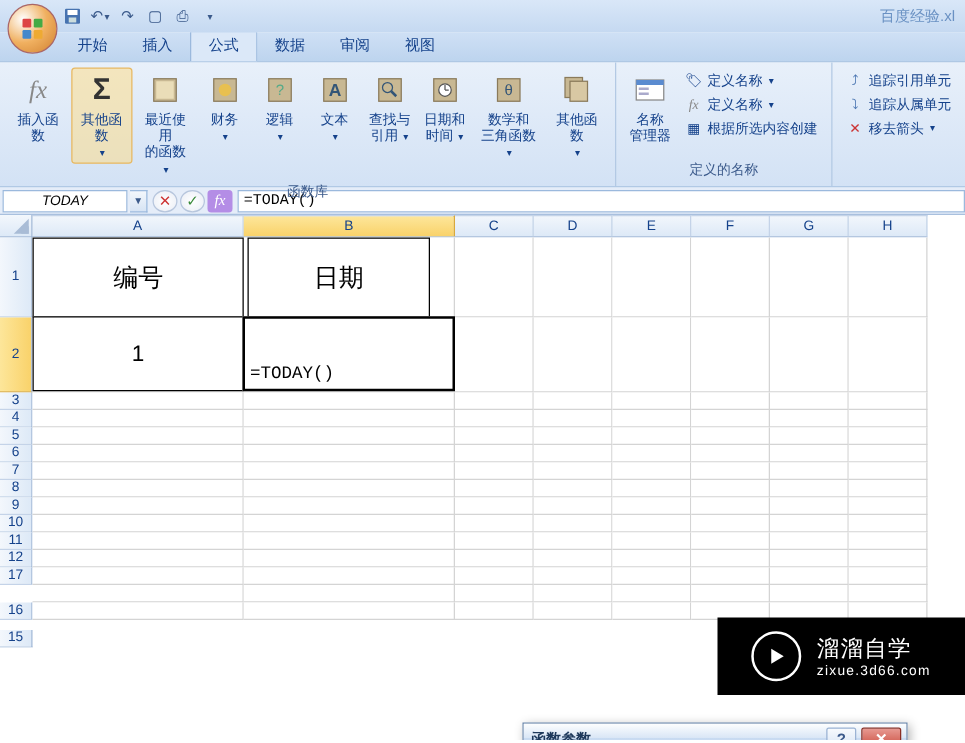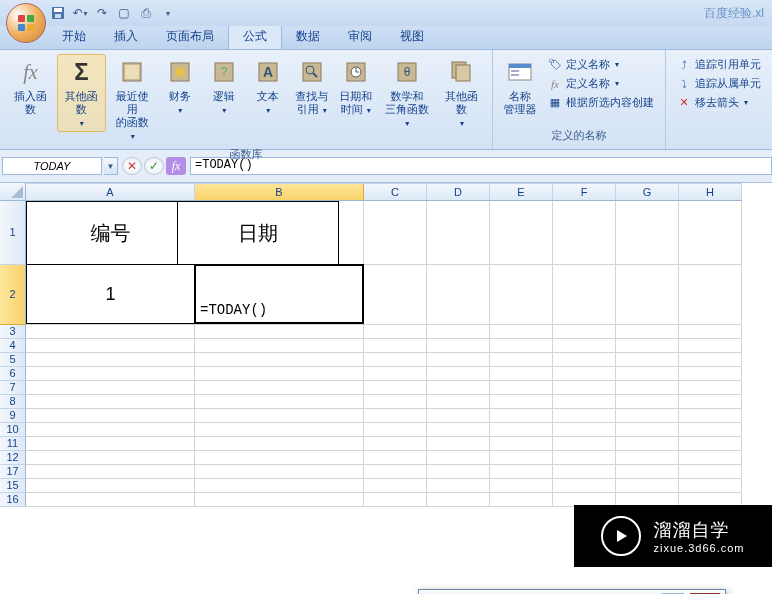--- a/index.html
+++ b/index.html
@@ -26,21 +26,21 @@
     .big-btn { display: flex; flex-direction: column; align-items: center; padding: 2px 4px; cursor: pointer; border-radius: 3px; min-width: 42px; }
     .big-btn.highlighted { background: rgba(255,220,130,.5); border: 1px solid #e8b860; padding: 1px 3px; }
     .big-btn-icon { width: 32px; height: 32px; display: flex; align-items: center; justify-content: center; margin-bottom: 2px; }
     .big-btn-label { font-size: 11px; text-align: center; line-height: 13px; color: #15428b; }
     .small-list { display: flex; flex-direction: column; gap: 2px; padding: 2px; }
     .small-item { display: flex; align-items: center; gap: 4px; font-size: 11px; color: #15428b; cursor: pointer; padding: 1px 3px; white-space: nowrap; }
     .small-item .icn { width: 14px; height: 14px; display: inline-flex; align-items: center; justify-content: center; }
     .dd { font-size: 8px; margin-left: 1px; }
     
     
-    .formula-bar { height: 33px; background: #e5edf9; border-bottom: 1px solid #a9c0de; display: flex; align-items: center; }
+    .formula-bar { height: 22px; background: #e5edf9; border-bottom: 1px solid #a9c0de; display: flex; align-items: center; }
     .name-box { width: 100px; height: 18px; margin: 0 2px; background: #fff; border: 1px solid #9bb9dd; font-family: Arial; font-size: 11px; padding: 0 4px; display: flex; align-items: center; justify-content: center; font-style: italic; }
     .name-dd { width: 14px; height: 18px; border: 1px solid #9bb9dd; border-left: none; background: linear-gradient(#f3f7fc,#d7e4f4); display:flex; align-items:center; justify-content:center; cursor:pointer; }
     .fb-btns { display: flex; gap: 2px; margin: 0 4px; }
     .fb-btn { width: 20px; height: 18px; display: flex; align-items: center; justify-content: center; cursor: pointer; border-radius: 50%; }
     .fb-cancel { color: #c33; background: radial-gradient(#fff,#e9edf5); border:1px solid #b7c6dd; }
     .fb-ok { color: #3a8a3a; background: radial-gradient(#fff,#e9edf5); border:1px solid #b7c6dd; }
     .fb-fx { background: #b48de6; color:#fff; border-radius:3px; font-style: italic; font-family: serif; font-size:12px; }
     .formula-input { flex: 1; height: 18px; background: #fff; border: 1px solid #9bb9dd; padding: 0 4px; font-family: "Courier New", monospace; font-size: 12px; }
     
     
@@ -100,21 +100,20 @@
     <span class="qat-item">▢</span>
     <span class="qat-item">⎙</span>
     <span class="qat-item" style="font-size:8px">▾</span>
   </div>
   <div class="title-right">百度经验.xl</div>
 </div>
 
 <div class="ribbon-tabs">
   <div class="tab">开始</div>
   <div class="tab">插入</div>
-  <div class="tab">页面布局</div>
   <div class="tab active">公式</div>
   <div class="tab">数据</div>
   <div class="tab">审阅</div>
   <div class="tab">视图</div>
 </div>
 
 <div class="ribbon-body">
   <div class="group">
     <div class="group-content">
       <div class="big-btn">
@@ -433,21 +432,21 @@
         <div class="cell" style="width: 169px; height: 14px;"></div>
         <div class="cell" style="width: 169px; height: 14px;"></div>
         <div class="cell" style="width: 63px; height: 14px;"></div>
         <div class="cell" style="width: 63px; height: 14px;"></div>
         <div class="cell" style="width: 63px; height: 14px;"></div>
         <div class="cell" style="width: 63px; height: 14px;"></div>
         <div class="cell" style="width: 63px; height: 14px;"></div>
         <div class="cell" style="width: 63px; height: 14px;"></div>
       </div>
       <div class="row" style="height: 14px;">
-        <div class="row-h" style="height: 14px; line-height: 13px;">15</div>
+        <div class="row-h" style="height: 14px; line-height: 13px; margin-top: 36px;">15</div>
         <div class="cell" style="width: 169px; height: 14px;"></div>
         <div class="cell" style="width: 169px; height: 14px;"></div>
         <div class="cell" style="width: 63px; height: 14px;"></div>
         <div class="cell" style="width: 63px; height: 14px;"></div>
         <div class="cell" style="width: 63px; height: 14px;"></div>
         <div class="cell" style="width: 63px; height: 14px;"></div>
         <div class="cell" style="width: 63px; height: 14px;"></div>
         <div class="cell" style="width: 63px; height: 14px;"></div>
       </div>
       <div class="row" style="height: 14px;">
@@ -458,21 +457,21 @@
         <div class="cell" style="width: 63px; height: 14px;"></div>
         <div class="cell" style="width: 63px; height: 14px;"></div>
         <div class="cell" style="width: 63px; height: 14px;"></div>
         <div class="cell" style="width: 63px; height: 14px;"></div>
         <div class="cell" style="width: 63px; height: 14px;"></div>
       </div>
     </div>
 
   <div class="overlay-cells">
     <div class="ucell" style="left:0;top:0;width:169px;height:64px;font-size:20px">编号</div>
-    <div class="ucell" style="left:151px;top:0;width:162px;height:64px;font-size:20px">日期</div>
+    <div class="ucell" style="left:172px;top:0;width:146px;height:64px;font-size:20px">日期</div>
     <div class="ucell" style="left:0;top:63px;width:169px;height:60px;font-size:18px;font-family:Arial">1</div>
     <div class="ucell edit" style="left:168px;top:63px;width:170px;height:60px;border:2px solid #000">=TODAY()</div>
   </div>
 
   <div class="dialog">
     <div class="dlg-title">
       <span>函数参数</span>
       <div class="dlg-help">?</div>
       <div class="dlg-close">✕</div>
     </div>

